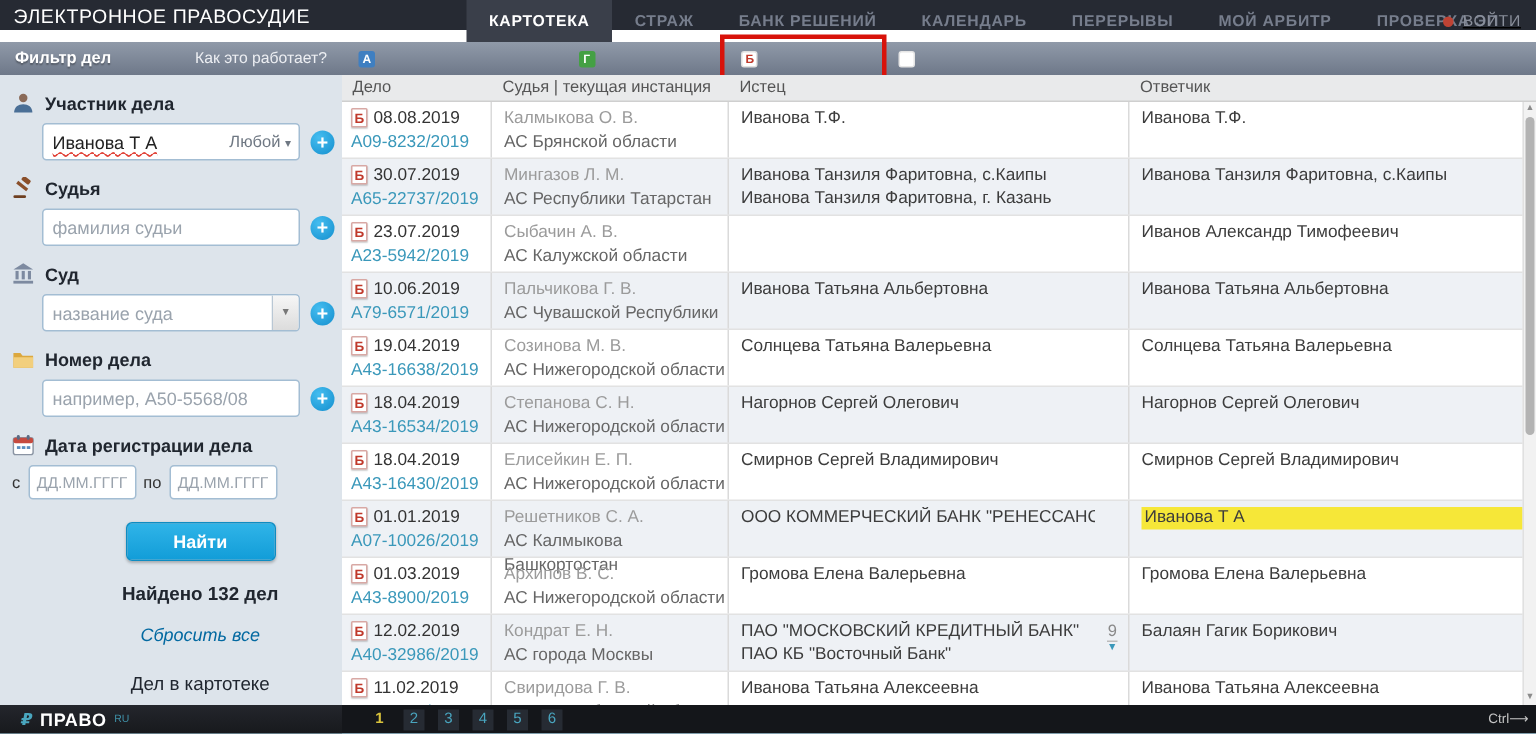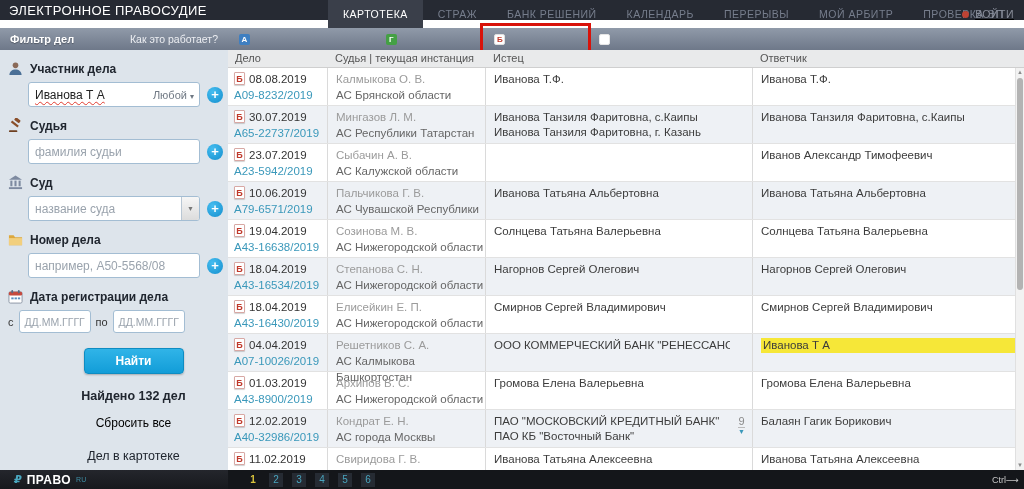--- a/index.html
+++ b/index.html
@@ -2,21 +2,21 @@
 <html><head>
 <meta charset="utf-8">
 <style>
   * { margin:0; padding:0; box-sizing:border-box; }
   body { font-family:"Liberation Sans","DejaVu Sans",sans-serif; background:#888; }
   #app { position:relative; width:1024px; height:489px; overflow:hidden; background:#fff; }
 
   
   .topbar { position:absolute; top:0; left:0; width:100%; height:20px; background:#262a33; display:flex; align-items:center; }
   .brand { margin-left:9px; color:#ffffff; font-size:13px; letter-spacing:.4px; white-space:nowrap; }
-  .topnav { position:absolute; left:328px; top:0; height:28px; display:flex; }
+  .topnav { position:absolute; left:311px; top:0; height:28px; display:flex;font-weight:bold; }
   .topnav .nav-item { padding:0 15px; line-height:28px; font-size:10.5px; color:#767d8c; letter-spacing:.5px; white-space:nowrap; cursor:pointer; }
   .topnav .nav-item.active { background:#3a3f4a; color:#fff; }
   .login-box { position:absolute; right:10px; top:0; height:28px; display:flex; align-items:center; gap:6px; cursor:pointer;text-decoration:underline; }
   .login-dot { width:7px; height:7px; border-radius:50%; background:#bf4334; }
   .login-label { color:#8a8f9b; font-size:10.5px; letter-spacing:.5px; }
 
   
   .filterbar { position:absolute; top:28px; left:0; width:100%; height:22px; background:linear-gradient(#909aa9,#6e7889); display:flex; align-items:center; }
   .filter-head { width:228px; flex:none; display:flex; justify-content:space-between; align-items:center; padding:0 10px; }
   .filter-title { color:#fff; font-weight:bold; font-size:11px; text-shadow:0 1px 1px rgba(0,0,0,.3); }
@@ -41,21 +41,21 @@
   .txt-input .value { color:#222; font-size:12px; text-decoration:underline wavy #e03c31 1px; text-underline-offset:2px; }
   .any-dd { position:absolute; right:5px; color:#6f7883; font-size:11px; cursor:pointer; }
   .any-dd .arr { font-size:8px; color:#6f7883; }
   .select-btn { position:absolute; right:0; top:0; bottom:0; width:18px; background:linear-gradient(#f6f6f6,#dcdcdc); border-left:1px solid #b9c7d4; border-radius:0 2px 2px 0; display:flex; align-items:center; justify-content:center; color:#777; font-size:7px; cursor:pointer; }
   .plus-btn { width:16px; height:16px; border-radius:50%; background:radial-gradient(circle at 35% 30%, #45bdf0, #148fce); color:#fff; font-size:13px; line-height:15px; text-align:center; font-weight:bold; margin-left:7px; cursor:pointer; flex:none; }
   .date-row { display:flex; align-items:center; margin-left:8px; gap:5px; }
   .date-lbl { font-size:11px; color:#333; }
   .date-input { width:72px; height:23px; background:#fff; border:1px solid #a3bdd3; border-radius:3px; display:flex; align-items:center; padding:0 5px; color:#9aa3ad; font-size:10.5px; }
   .find-btn { display:block; margin:15px auto 0; width:100px; height:26px; background:linear-gradient(#30b4e8,#129dd8); border:1px solid #0e8cc2; border-radius:4px; color:#fff; font-weight:bold; font-size:12px; text-align:center; line-height:24px; cursor:pointer; box-shadow:0 1px 2px rgba(0,0,0,.25); }
   .found { text-align:center; margin-top:15px; font-weight:bold; font-size:12.5px; color:#20262f; }
-  .reset { text-align:center; margin-top:13px; color:#000000; font-size:12px; cursor:pointer; }
+  .reset { text-align:center; margin-top:13px; color:#0369a1; font-size:12px; cursor:pointer;font-style:italic; }
   .counter-title { text-align:center; margin-top:19px; font-size:12.5px; color:#20262f; }
 
   
   .table-area { position:absolute; top:50px; left:228px; right:0; bottom:19px; background:#0ea5e9; overflow:hidden; }
   .thead { display:flex; height:18px; background:#e9eaeb; border-bottom:1px solid #cfcfcf; font-size:11px; color:#555; }
   .thead > div { padding:2px 0 0 7px; }
   .th-case { width:100px; flex:none; }
   .th-judge { width:158px; flex:none; }
   .th-pl { width:267px; flex:none; }
   .th-def { flex:1; }
@@ -404,21 +404,21 @@
     </div>
     <div class="col-def">
       <div class="def-text">Смирнов Сергей Владимирович</div>
     </div>
   </div>
 
   <div class="trow alt">
     <div class="col-case">
       <div class="case-line1">
         <span class="b-icon">Б</span>
-        <span class="case-date">04.04.2019</span>
+        <span class="case-date">01.01.2019</span>
       </div>
       <a class="case-num">А07-10026/2019</a>
     </div>
     <div class="col-judge">
       <div class="judge-name">Решетников С. А.</div>
       <div class="court-name">АС Калмыкова Башкортостан</div>
     </div>
     <div class="col-pl">
       <div class="pl-lines">
               <div class="party-line">ООО КОММЕРЧЕСКИЙ БАНК "РЕНЕССАНС КРЕДИТ"</div>

